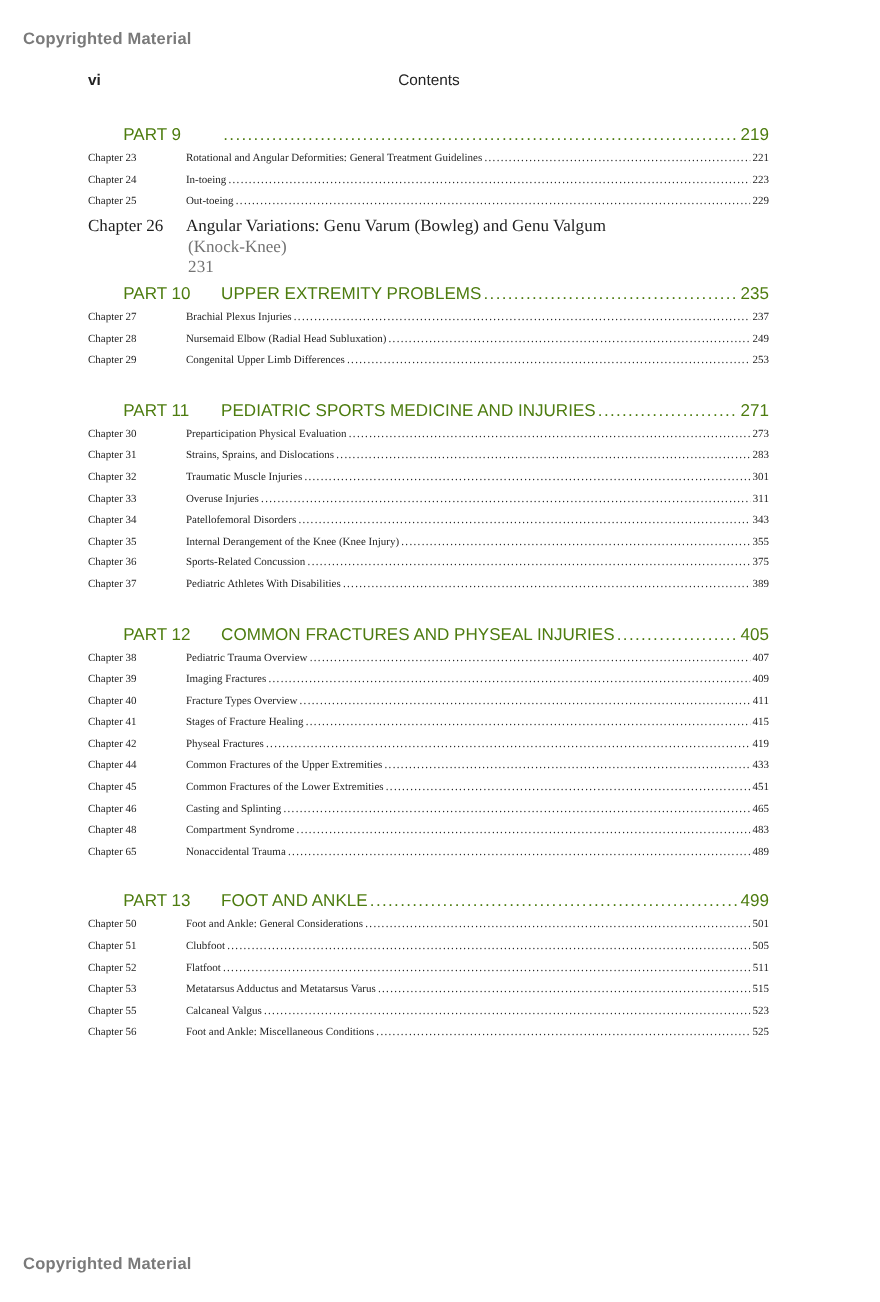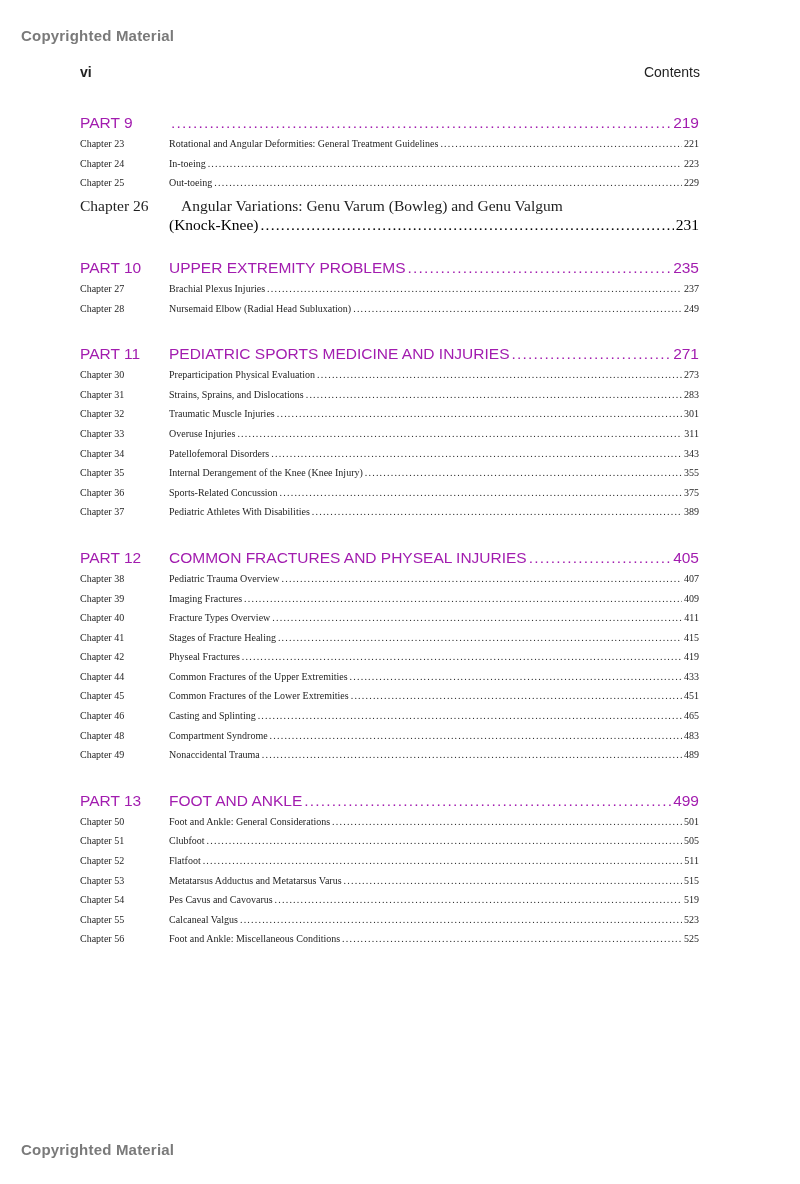--- a/index.html
+++ b/index.html
@@ -9,52 +9,52 @@
     font-family: "Liberation Sans", sans-serif; font-weight: bold;
     font-size: 15px; color: #7a7a7a; letter-spacing: 0.2px; padding-left: 21px;
   }
   .wm-top { top: 27px; }
   .wm-bottom { top: 1141px; }
   .running-head {
     position: absolute; top: 64px; left: 80px; width: 620px; height: 20px;
     font-family: "Liberation Sans", sans-serif; font-size: 14px; color: #222; text-decoration: underline;
   }
   .page-num { position: absolute; left: 0; top: 0; font-weight: bold; }
-  .head-title { position: absolute; left: 0; width: 620px; text-align: right; top: 0; }
+  .head-title { position: absolute; left: 0; width: 620px; text-align: center; top: 0; }
 
   .toc { position: absolute; left: 80px; top: 114px; width: 619px; }
   .part { margin-bottom: 23px; }
   .part-row {
     display: flex; align-items: baseline; height: 24px;
     font-family: "Liberation Sans", sans-serif; font-size: 15.5px;
-    color: #a21caf; font-weight: 500;
+    color: #4d7c0f; font-weight: 500; margin-left: 32px;
   }
   .part-label { width: 89px; flex: none; white-space: nowrap; }
   .part-title, .ch-title { white-space: nowrap; }
   .leader {
     flex: 1 1 auto; overflow: hidden; white-space: nowrap;
     margin: 0 2px; letter-spacing: 1.2px;
   }
   .leader::after {
     content: "........................................................................................................................................................................................................................";
   }
   .page { flex: none; text-align: right; }
   .chapter-row {
     display: flex; align-items: baseline; height: 19.6px;
     font-family: "Liberation Serif", serif; font-size: 10px; color: #1e1e1e;
   }
   .ch-label { width: 89px; flex: none; white-space: nowrap; }
   .ch-block { display: block; }
   .ch-line1 {
     font-family: "Liberation Serif", serif; font-size: 15.5px; color: #1e1e1e;
-    height: 19.6px; display: flex; align-items: baseline; gap: 12px;
+    height: 19.6px; display: flex; align-items: baseline;
   }
   .ch-line2 {
-    font-family: "Liberation Serif", serif; font-size: 15.5px; color: #000000;
-    height: 19.6px; display: flex; align-items: baseline; padding-left: 89px;
+    font-family: "Liberation Serif", serif; font-size: 15.5px; color: #737373;
+    height: 19.6px; display: flex; align-items: baseline; padding-left: 89px; flex-direction: column;
   }
 </style>
 </head>
 <body>
 
 <div class="watermark wm-top">Copyrighted Material</div>
 
 <div class="running-head">
   <span class="page-num">vi</span>
   <span class="head-title">Contents</span>
@@ -109,20 +109,26 @@
         <span class="ch-title">Brachial Plexus Injuries</span>
         <span class="leader"></span>
         <span class="page">237</span>
       </div>
       <div class="chapter-row">
         <span class="ch-label">Chapter 28</span>
         <span class="ch-title">Nursemaid Elbow (Radial Head Subluxation)</span>
         <span class="leader"></span>
         <span class="page">249</span>
       </div>
+      <div class="chapter-row">
+        <span class="ch-label">Chapter 29</span>
+        <span class="ch-title">Congenital Upper Limb Differences</span>
+        <span class="leader"></span>
+        <span class="page">253</span>
+      </div>
     </div>
     <div class="part">
       <div class="part-row">
         <span class="part-label">PART 11</span>
         <span class="part-title">PEDIATRIC SPORTS MEDICINE AND INJURIES</span>
         <span class="leader"></span>
         <span class="page">271</span>
       </div>
       <div class="chapter-row">
         <span class="ch-label">Chapter 30</span>
@@ -228,21 +234,21 @@
         <span class="leader"></span>
         <span class="page">465</span>
       </div>
       <div class="chapter-row">
         <span class="ch-label">Chapter 48</span>
         <span class="ch-title">Compartment Syndrome</span>
         <span class="leader"></span>
         <span class="page">483</span>
       </div>
       <div class="chapter-row">
-        <span class="ch-label">Chapter 49</span>
+        <span class="ch-label">Chapter 65</span>
         <span class="ch-title">Nonaccidental Trauma</span>
         <span class="leader"></span>
         <span class="page">489</span>
       </div>
     </div>
     <div class="part">
       <div class="part-row">
         <span class="part-label">PART 13</span>
         <span class="part-title">FOOT AND ANKLE</span>
         <span class="leader"></span>
@@ -266,26 +272,20 @@
         <span class="leader"></span>
         <span class="page">511</span>
       </div>
       <div class="chapter-row">
         <span class="ch-label">Chapter 53</span>
         <span class="ch-title">Metatarsus Adductus and Metatarsus Varus</span>
         <span class="leader"></span>
         <span class="page">515</span>
       </div>
       <div class="chapter-row">
-        <span class="ch-label">Chapter 54</span>
-        <span class="ch-title">Pes Cavus and Cavovarus</span>
-        <span class="leader"></span>
-        <span class="page">519</span>
-      </div>
-      <div class="chapter-row">
         <span class="ch-label">Chapter 55</span>
         <span class="ch-title">Calcaneal Valgus</span>
         <span class="leader"></span>
         <span class="page">523</span>
       </div>
       <div class="chapter-row">
         <span class="ch-label">Chapter 56</span>
         <span class="ch-title">Foot and Ankle: Miscellaneous Conditions</span>
         <span class="leader"></span>
         <span class="page">525</span>

